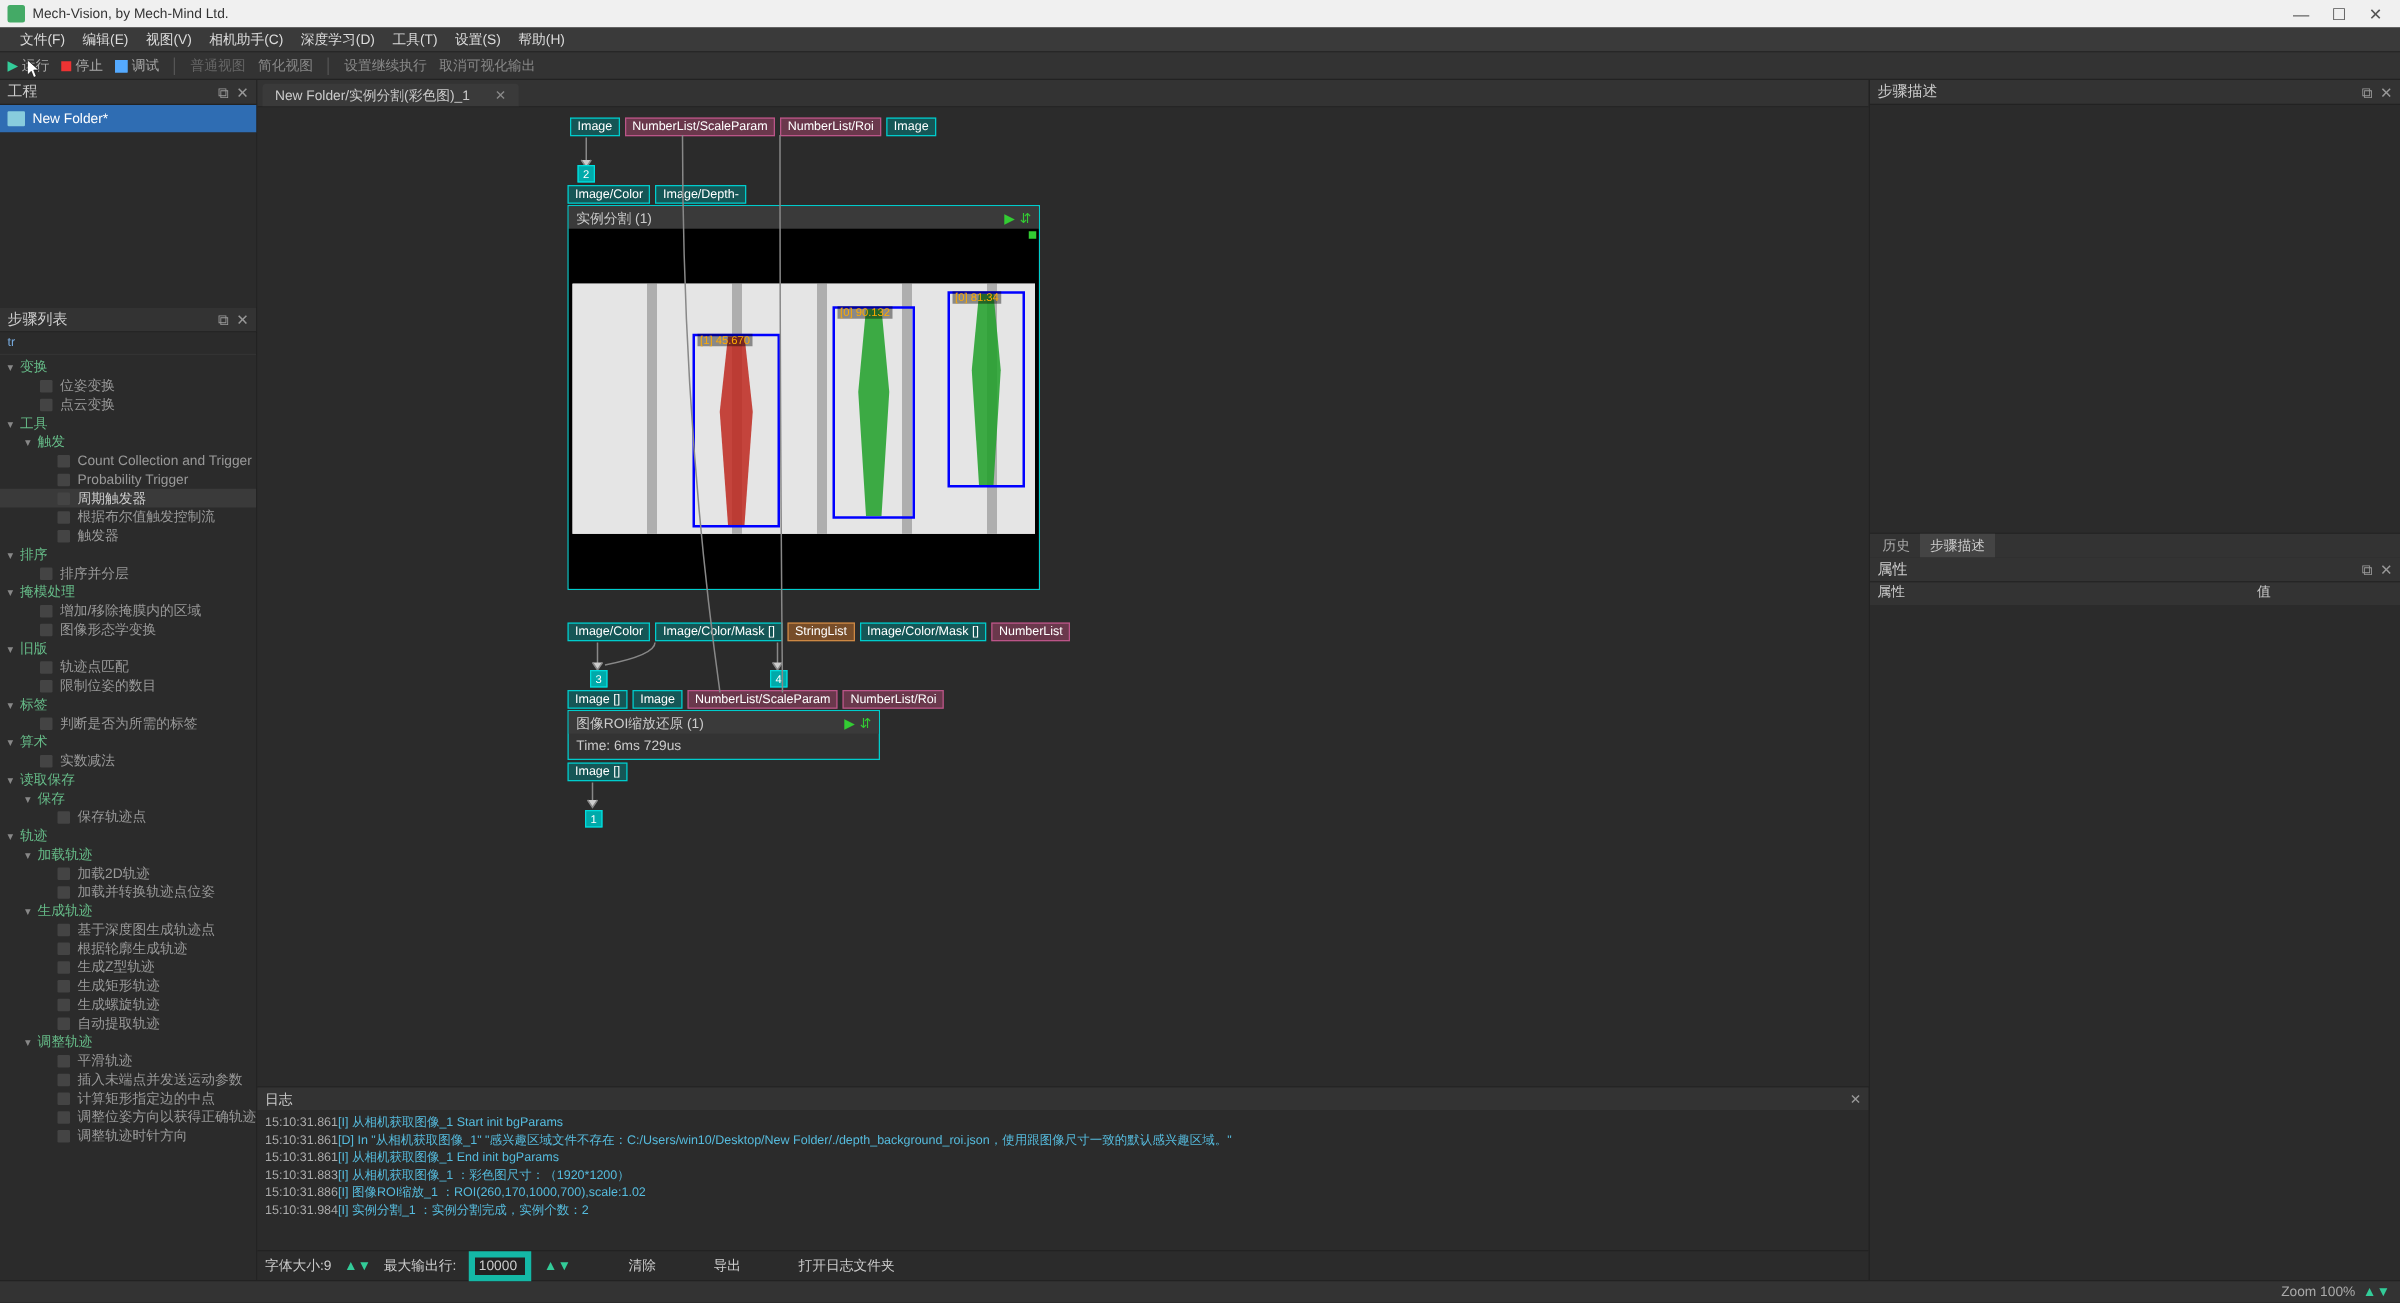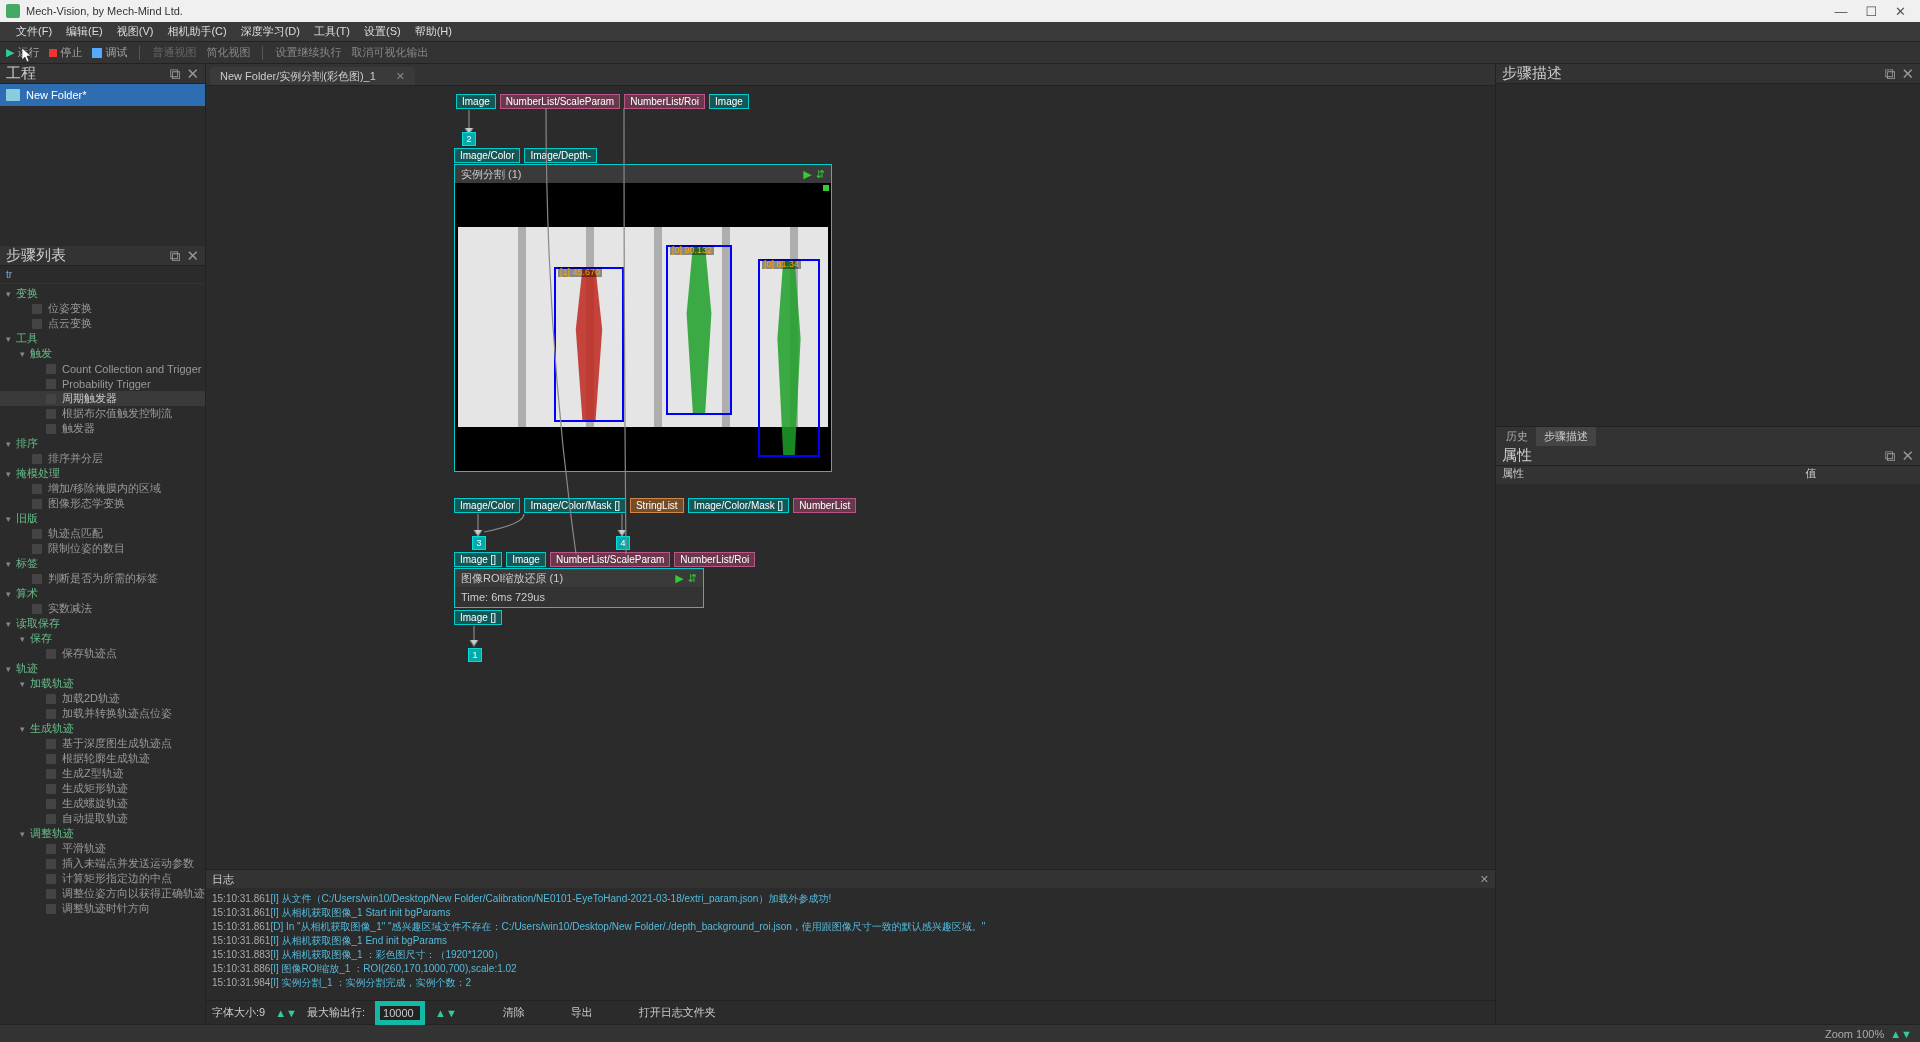--- a/index.html
+++ b/index.html
@@ -22,21 +22,21 @@
 .toolbar .red-sq { width: 8px; height: 8px; background: #e33; display: inline-block; }
 .toolbar .checkbox { width: 10px; height: 10px; border: 1px solid #5af; display: inline-block; background: #5af; }
 
 
 .main { display: flex; height: calc(100% - 22px - 20px - 22px - 18px); }
 .left-col { width: 206px; display: flex; flex-direction: column; background: #2b2b2b; border-right: 1px solid #222; }
 .mid-col { flex: 1; display: flex; flex-direction: column; background: #2b2b2b; }
 .right-col { width: 425px; display: flex; flex-direction: column; background: #2b2b2b; border-left: 1px solid #222; }
 
 
-.panel-hdr { height: 20px; background: #333; display: flex; align-items: center; padding: 0 6px; font-size: 15px; color: #ccc; border-bottom: 1px solid #222; }
+.panel-hdr { height: 20px; background: #333; display: flex; align-items: center; padding: 0 6px; font-size: 12px; color: #ccc; border-bottom: 1px solid #222; }
 .panel-hdr .picon { margin-left: auto; display: flex; gap: 6px; color: #999; cursor: pointer; }
 
 
 .project-panel { flex: 0 0 auto; }
 .project-item { height: 22px; background: #2f6db3; color: #fff; display: flex; align-items: center; padding: 0 6px; gap: 6px; }
 .project-item .ficon { width: 14px; height: 12px; background: #8cd; border-radius: 1px; }
 .project-empty { flex: 1; background: #2b2b2b; }
 
 
 .steplist-panel { flex: 1; display: flex; flex-direction: column; overflow: hidden; }
@@ -285,21 +285,21 @@
               repeating-linear-gradient(90deg, #e5e5e5 0 60px, #aeaeae 60px 68px),
               linear-gradient(#f5f5f5,#ccc);"></div>
             <div class="seg-box" style="left:96px; top:40px; width:70px; height:155px;">
               <div class="seg-fill red"></div>
               <span class="seg-lbl">[1] 45.670</span>
             </div>
             <div class="seg-box" style="left:208px; top:18px; width:66px; height:170px;">
               <div class="seg-fill grn"></div>
               <span class="seg-lbl">[0] 90.132</span>
             </div>
-            <div class="seg-box" style="left:300px; top:6px; width:62px; height:198px;margin-top:26px;">
+            <div class="seg-box" style="left:300px; top:6px; width:62px; height:157px;">
               <div class="seg-fill grn"></div>
               <span class="seg-lbl">[0] 81.34</span>
             </div>
           </div>
         </div>
       </div>
 
       <div class="node" style="left:248px; top:412px;">
         <div class="port-row">
           <span class="port teal">Image/Color</span>
@@ -368,21 +368,20 @@
       </svg>
 
     </div>
 
     <div class="log-panel">
       <div class="log-hdr">
         <span>日志</span>
         <span class="x">✕</span>
       </div>
       <div class="log-body" id="log-body">
-          <div class="log-line"><span class="log-ts">15:10:31.861</span><span class="log-i">[I]</span><span class="log-msg"> 从文件（C:/Users/win10/Desktop/New Folder/Calibration/NE0101-EyeToHand-2021-03-18/extri_param.json）加载外参成功!</span></div>
           <div class="log-line"><span class="log-ts">15:10:31.861</span><span class="log-i">[I]</span><span class="log-msg"> 从相机获取图像_1 Start init bgParams</span></div>
           <div class="log-line"><span class="log-ts">15:10:31.861</span><span class="log-i">[D]</span><span class="log-msg"> In "从相机获取图像_1" "感兴趣区域文件不存在：C:/Users/win10/Desktop/New Folder/./depth_background_roi.json，使用跟图像尺寸一致的默认感兴趣区域。"</span></div>
           <div class="log-line"><span class="log-ts">15:10:31.861</span><span class="log-i">[I]</span><span class="log-msg"> 从相机获取图像_1 End init bgParams</span></div>
           <div class="log-line"><span class="log-ts">15:10:31.883</span><span class="log-i">[I]</span><span class="log-msg"> 从相机获取图像_1 ：彩色图尺寸：（1920*1200）</span></div>
           <div class="log-line"><span class="log-ts">15:10:31.886</span><span class="log-i">[I]</span><span class="log-msg"> 图像ROI缩放_1 ：ROI(260,170,1000,700),scale:1.02</span></div>
           <div class="log-line"><span class="log-ts">15:10:31.984</span><span class="log-i">[I]</span><span class="log-msg"> 实例分割_1 ：实例分割完成，实例个数：2</span></div>
         </div>
       <div class="log-bar">
         <span>字体大小:9</span>
         <span style="color:#3c9">▲▼</span>

